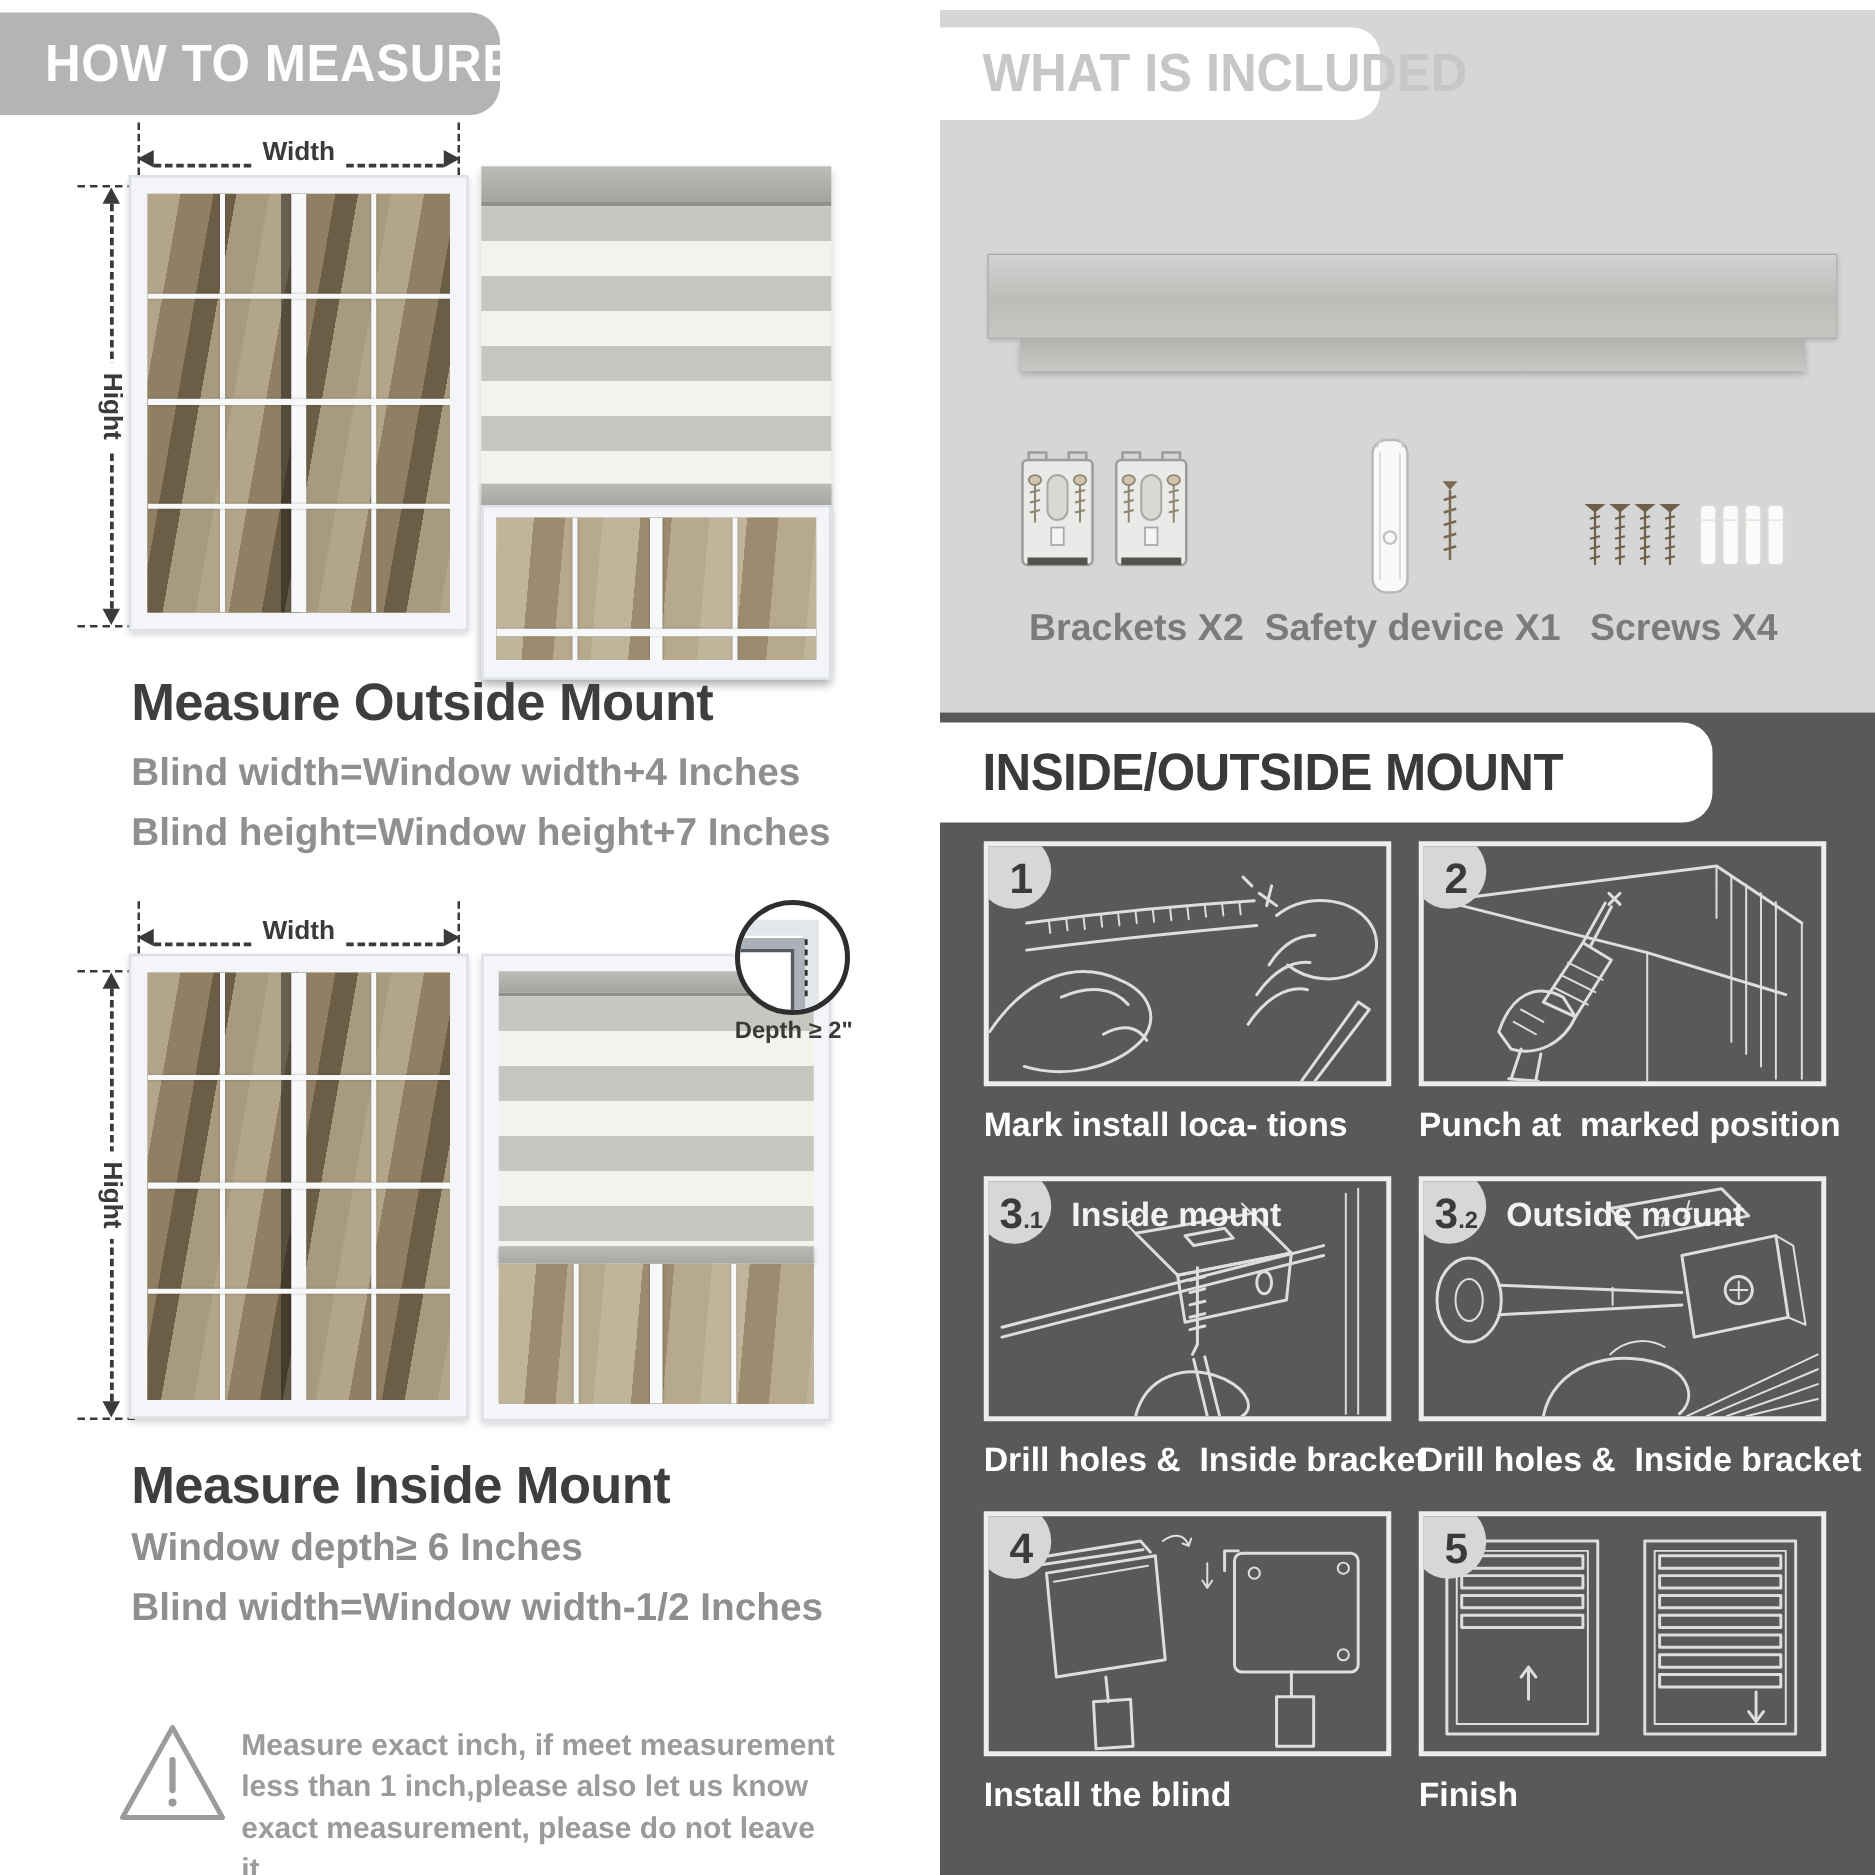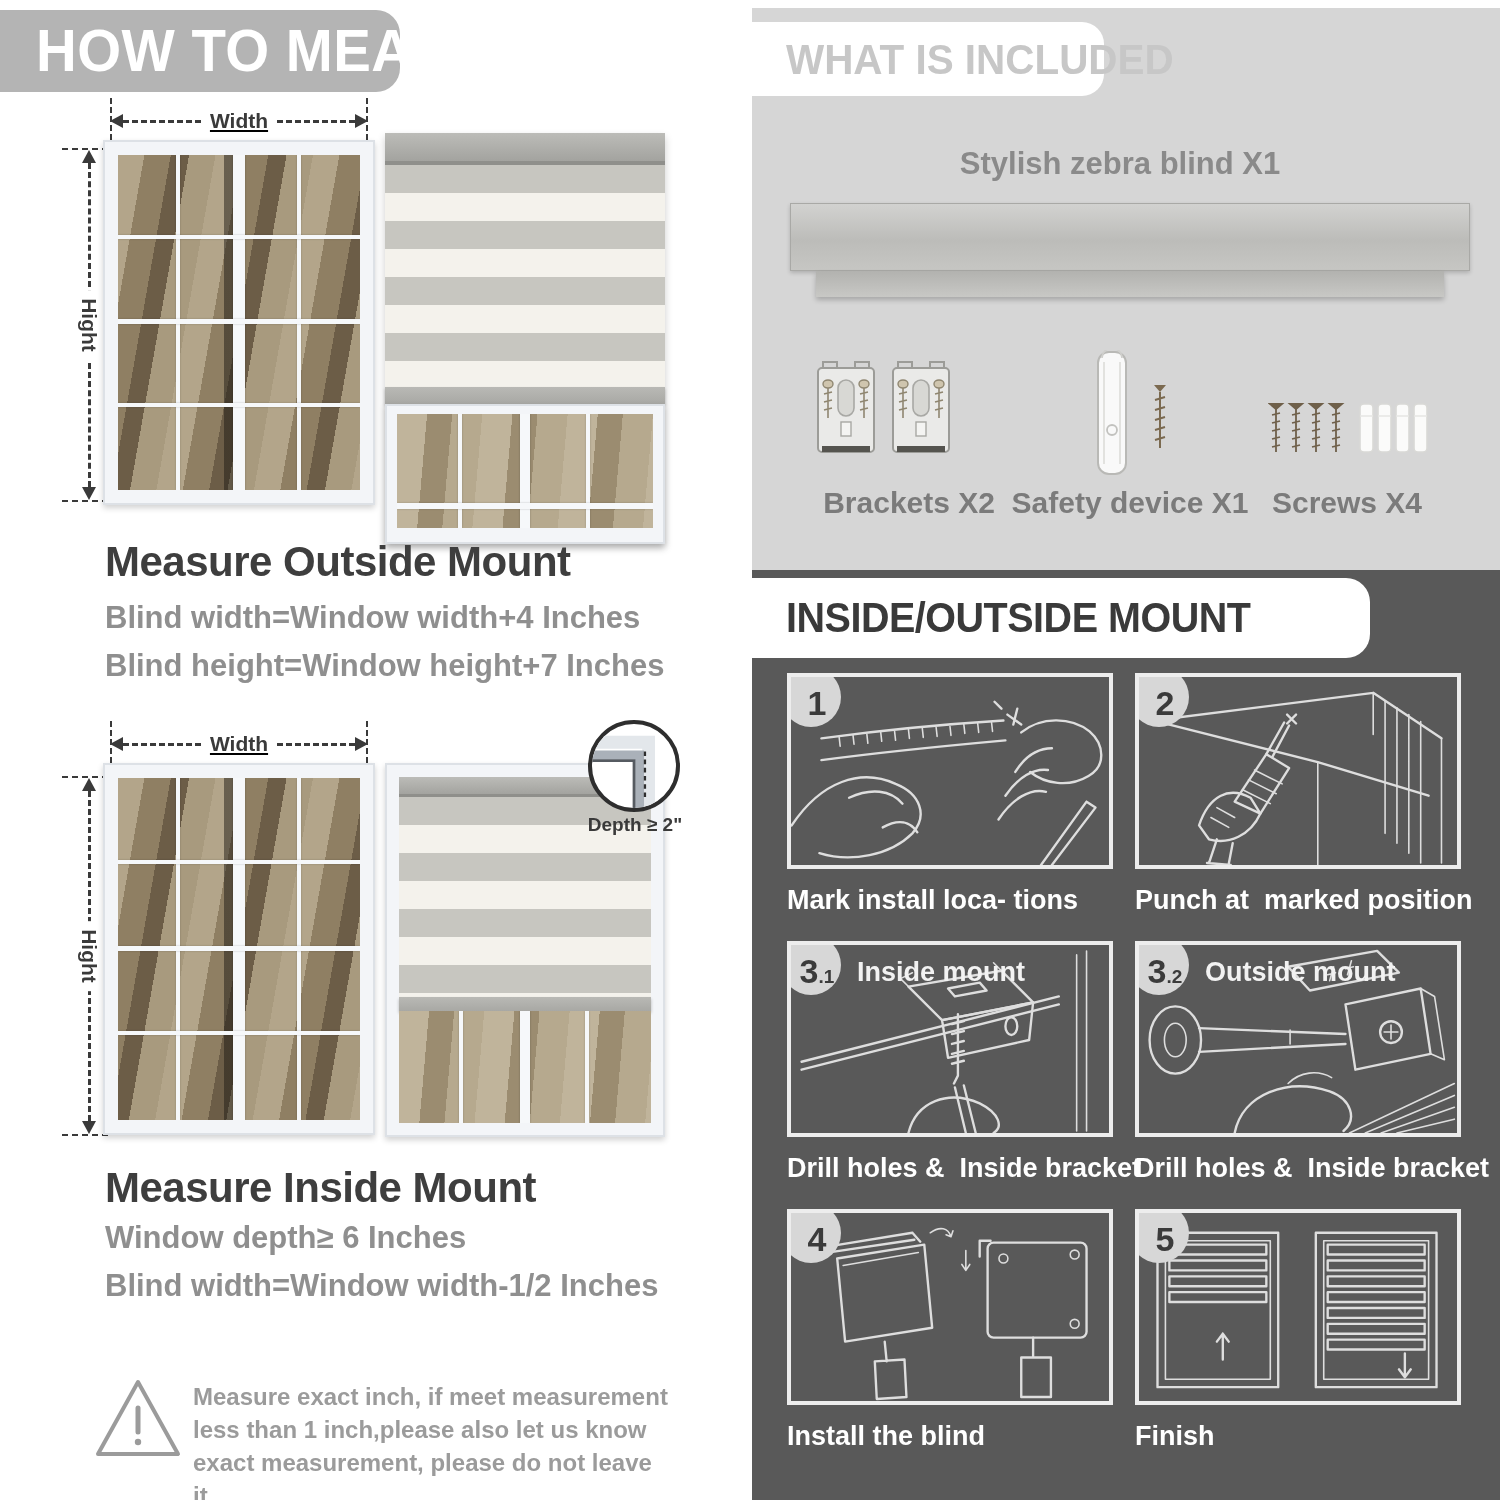--- a/index.html
+++ b/index.html
@@ -4,36 +4,36 @@
 <style>
   * { box-sizing: border-box; margin: 0; padding: 0; }
   body { background:#fff; }
   .page { position:relative; width:1500px; height:1500px; background:#ffffff;
           font-family:"Liberation Sans", sans-serif; overflow:hidden; }
   .abs { position:absolute; }
 
   
   .banner { font-weight:700; white-space:nowrap; }
   .banner-left { left:0; top:10px; width:400px; height:82px; background:#b4b4b4;
-                 border-radius:0 24px 24px 0; color:#fff; font-size:60px; line-height:82px;
+                 border-radius:0 24px 24px 0; color:#fff; font-size:42px; line-height:82px;
                  padding-left:36px; letter-spacing:.5px; }
   .banner-included { left:752px; top:22px; width:352px; height:74px; background:#ffffff;
                  border-radius:0 22px 22px 0; color:#c7c7c7; font-size:43px; line-height:74px;
                  padding-left:34px; }
   .banner-mount { left:752px; top:578px; width:618px; height:80px; background:#ffffff;
                  border-radius:0 24px 24px 0; color:#3a3a3a; font-size:42px; line-height:80px;
                  padding-left:34px; letter-spacing:-.5px; }
   .squeeze { display:inline-block; transform:scaleX(.94); transform-origin:left center; }
 
   
   .bg-light { left:752px; top:8px; width:748px; height:562px; background:#d6d6d6; }
   .bg-dark  { left:752px; top:570px; width:748px; height:930px; background:#595959; }
 
   
-  .harrow { display:flex; align-items:center; height:26px;text-decoration:underline; }
+  .harrow { display:flex; align-items:flex-end; height:26px; }
   .harrow .dash { flex:1; height:0; border-top:3px dashed #3a3a3a; }
   .harrow .lab { font-size:21px; font-weight:700; color:#3a3a3a; margin:0 9px; }
   .ah { width:0; height:0; border-top:7px solid transparent; border-bottom:7px solid transparent; }
   .ah-l { border-right:13px solid #3a3a3a; }
   .ah-r { border-left:13px solid #3a3a3a; }
   .vtick { position:absolute; top:-10px; height:42px; width:0; border-left:2px dashed #3a3a3a; }
   .varrow { display:flex; flex-direction:column; align-items:center; width:26px; }
   .varrow .vdash { flex:1; width:0; border-left:3px dashed #3a3a3a; }
   .av { width:0; height:0; border-left:7px solid transparent; border-right:7px solid transparent; }
   .av-u { border-bottom:13px solid #3a3a3a; }
@@ -220,21 +220,20 @@
   </svg>
   <div class="abs warn-text" style="left:193px; top:1380px; width:480px;">Measure exact inch, if meet measurement less than 1 inch,please also let us know exact measurement, please do not leave it</div>
 
   <div class="abs bg-light"></div>
   <div class="abs bg-dark"></div>
 
   <div class="abs banner banner-included">
     <span class="squeeze">WHAT IS INCLUDED</span>
   </div>
 
-  <div class="abs stylish" style="left:792px; top:146px; width:656px;">Stylish zebra blind X1</div>
 
   <div class="abs" style="left:790px; top:203px; width:680px;">
     <div class="rail-top"></div>
     <div class="rail-lip"></div>
   </div>
 
   <svg class="abs" style="left:815px; top:360px;" width="62" height="100" viewBox="0 0 62 100">
     <rect x="3" y="8" width="56" height="84" rx="4" fill="#eaeae8" stroke="#9c9c98" stroke-width="2"></rect>
     <path d="M8,8 L8,2 L22,2 L22,8 M40,8 L40,2 L54,2 L54,8" fill="none" stroke="#9c9c98" stroke-width="2"></path>
     <rect x="23" y="20" width="16" height="36" rx="8" fill="#d8d8d4" stroke="#a8a8a4" stroke-width="1.6"></rect>

